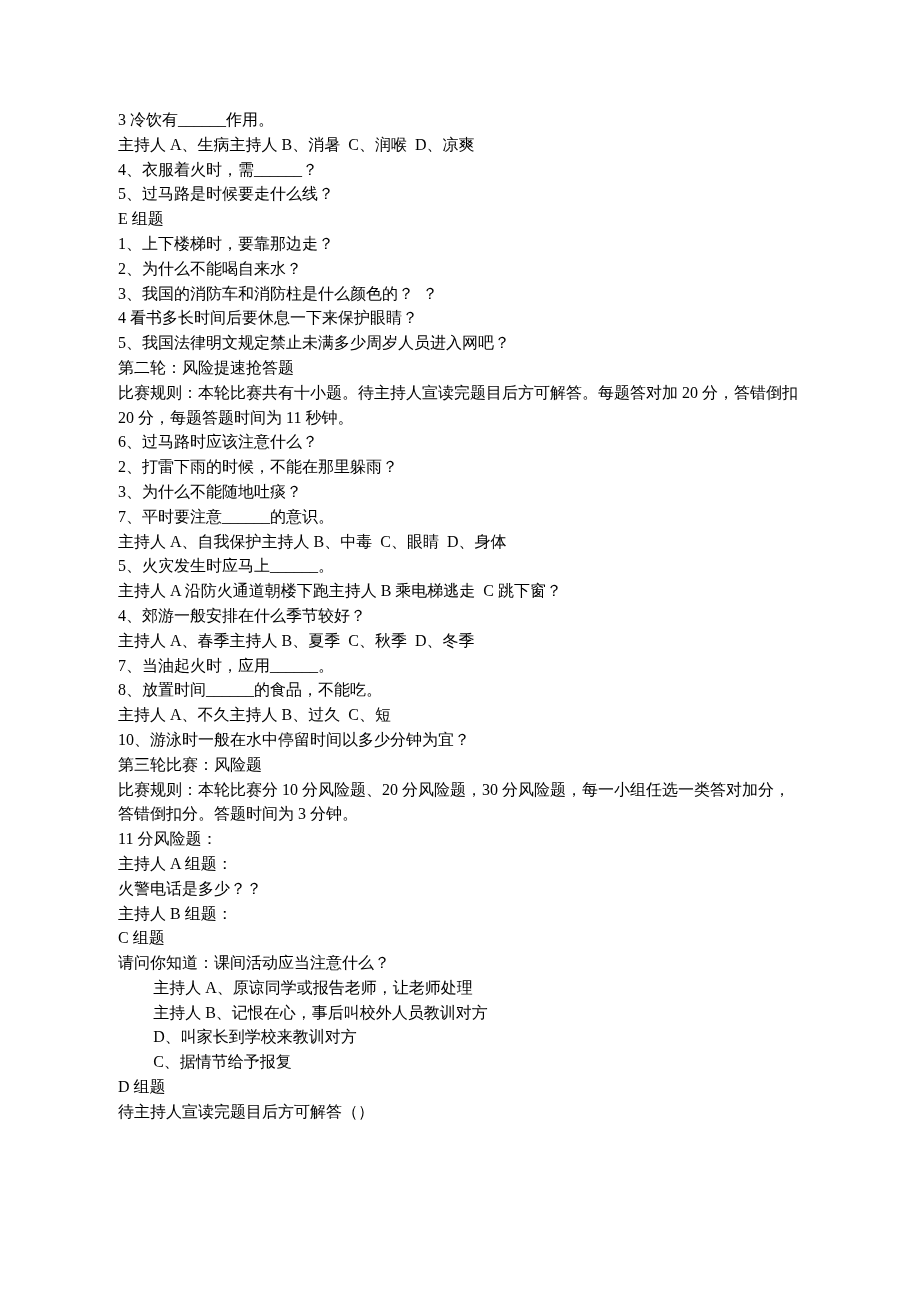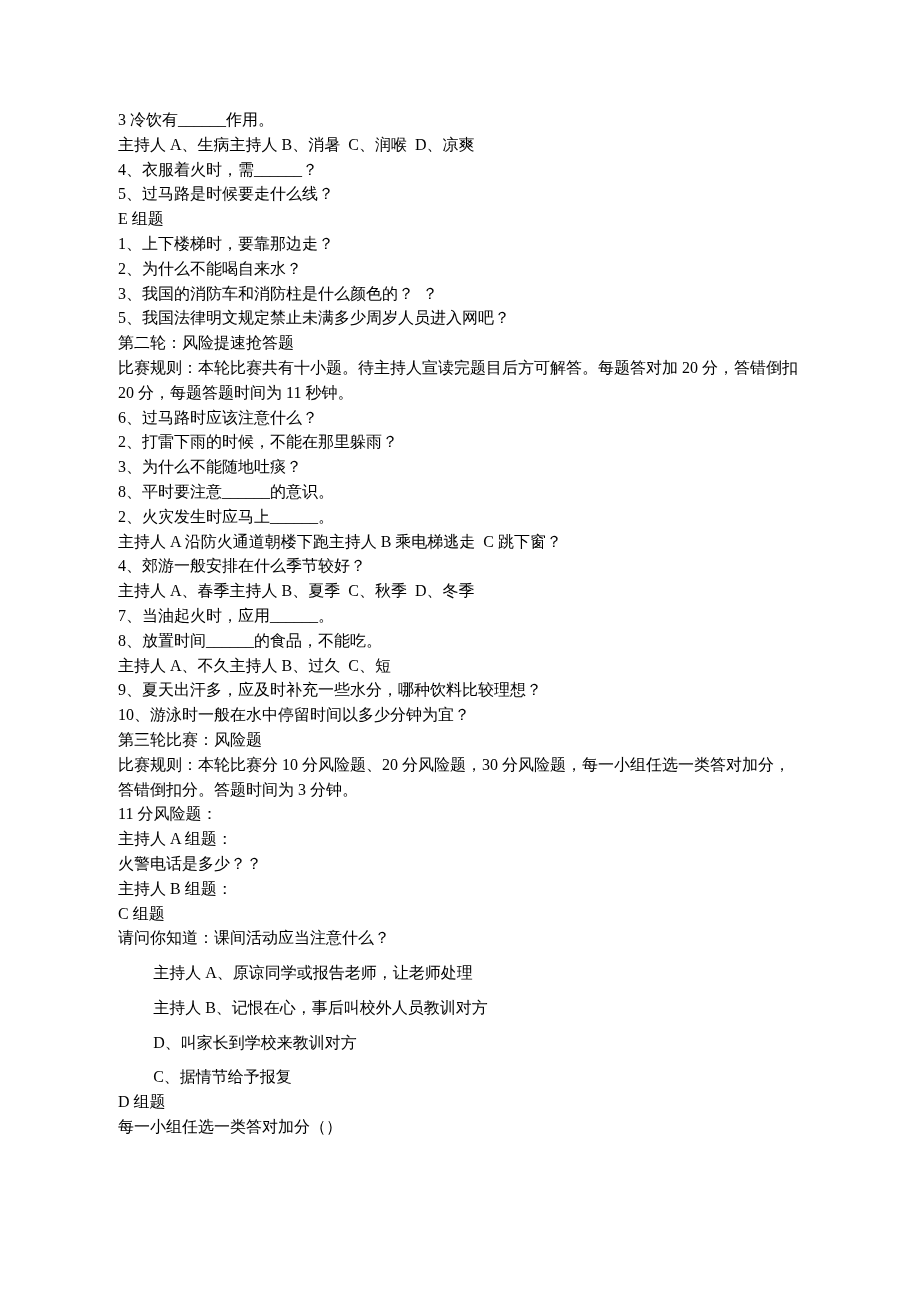--- a/index.html
+++ b/index.html
@@ -15,60 +15,60 @@
     width: 920px;
     min-height: 1302px;
     padding: 108px 118px 91px 118px;
     box-sizing: border-box;
   }
   .line {
     white-space: pre-wrap;
   }
   .indent {
     padding-left: 2.2em;
-    margin-top: 10px;
   }
 </style>
 </head>
 <body>
 
 <div class="page">
   <div id="content">
       <div class="line">3 冷饮有______作用。</div>
       <div class="line">主持人 A、生病主持人 B、消暑  C、润喉  D、凉爽</div>
       <div class="line">4、衣服着火时，需______？</div>
       <div class="line">5、过马路是时候要走什么线？</div>
       <div class="line">E 组题</div>
       <div class="line">1、上下楼梯时，要靠那边走？</div>
       <div class="line">2、为什么不能喝自来水？</div>
       <div class="line">3、我国的消防车和消防柱是什么颜色的？  ？</div>
+      <div class="line">4 看书多长时间后要休息一下来保护眼睛？</div>
       <div class="line">5、我国法律明文规定禁止未满多少周岁人员进入网吧？</div>
       <div class="line">第二轮：风险提速抢答题</div>
       <div class="line">比赛规则：本轮比赛共有十小题。待主持人宣读完题目后方可解答。每题答对加 20 分，答错倒扣 20 分，每题答题时间为 11 秒钟。</div>
       <div class="line">6、过马路时应该注意什么？</div>
       <div class="line">2、打雷下雨的时候，不能在那里躲雨？</div>
       <div class="line">3、为什么不能随地吐痰？</div>
-      <div class="line">8、平时要注意______的意识。</div>
-      <div class="line">2、火灾发生时应马上______。</div>
+      <div class="line">7、平时要注意______的意识。</div>
+      <div class="line">主持人 A、自我保护主持人 B、中毒  C、眼睛  D、身体</div>
+      <div class="line">5、火灾发生时应马上______。</div>
       <div class="line">主持人 A 沿防火通道朝楼下跑主持人 B 乘电梯逃走  C 跳下窗？</div>
       <div class="line">4、郊游一般安排在什么季节较好？</div>
       <div class="line">主持人 A、春季主持人 B、夏季  C、秋季  D、冬季</div>
       <div class="line">7、当油起火时，应用______。</div>
       <div class="line">8、放置时间______的食品，不能吃。</div>
       <div class="line">主持人 A、不久主持人 B、过久  C、短</div>
-      <div class="line">9、夏天出汗多，应及时补充一些水分，哪种饮料比较理想？</div>
       <div class="line">10、游泳时一般在水中停留时间以多少分钟为宜？</div>
       <div class="line">第三轮比赛：风险题</div>
       <div class="line">比赛规则：本轮比赛分 10 分风险题、20 分风险题，30 分风险题，每一小组任选一类答对加分，答错倒扣分。答题时间为 3 分钟。</div>
       <div class="line">11 分风险题：</div>
       <div class="line">主持人 A 组题：</div>
       <div class="line">火警电话是多少？？</div>
       <div class="line">主持人 B 组题：</div>
       <div class="line">C 组题</div>
       <div class="line">请问你知道：课间活动应当注意什么？</div>
       <div class="line indent">主持人 A、原谅同学或报告老师，让老师处理</div>
       <div class="line indent">主持人 B、记恨在心，事后叫校外人员教训对方</div>
       <div class="line indent">D、叫家长到学校来教训对方</div>
       <div class="line indent">C、据情节给予报复</div>
       <div class="line">D 组题</div>
-      <div class="line">每一小组任选一类答对加分（）</div>
+      <div class="line">待主持人宣读完题目后方可解答（）</div>
     </div>
 </div>
 
 </body></html>

